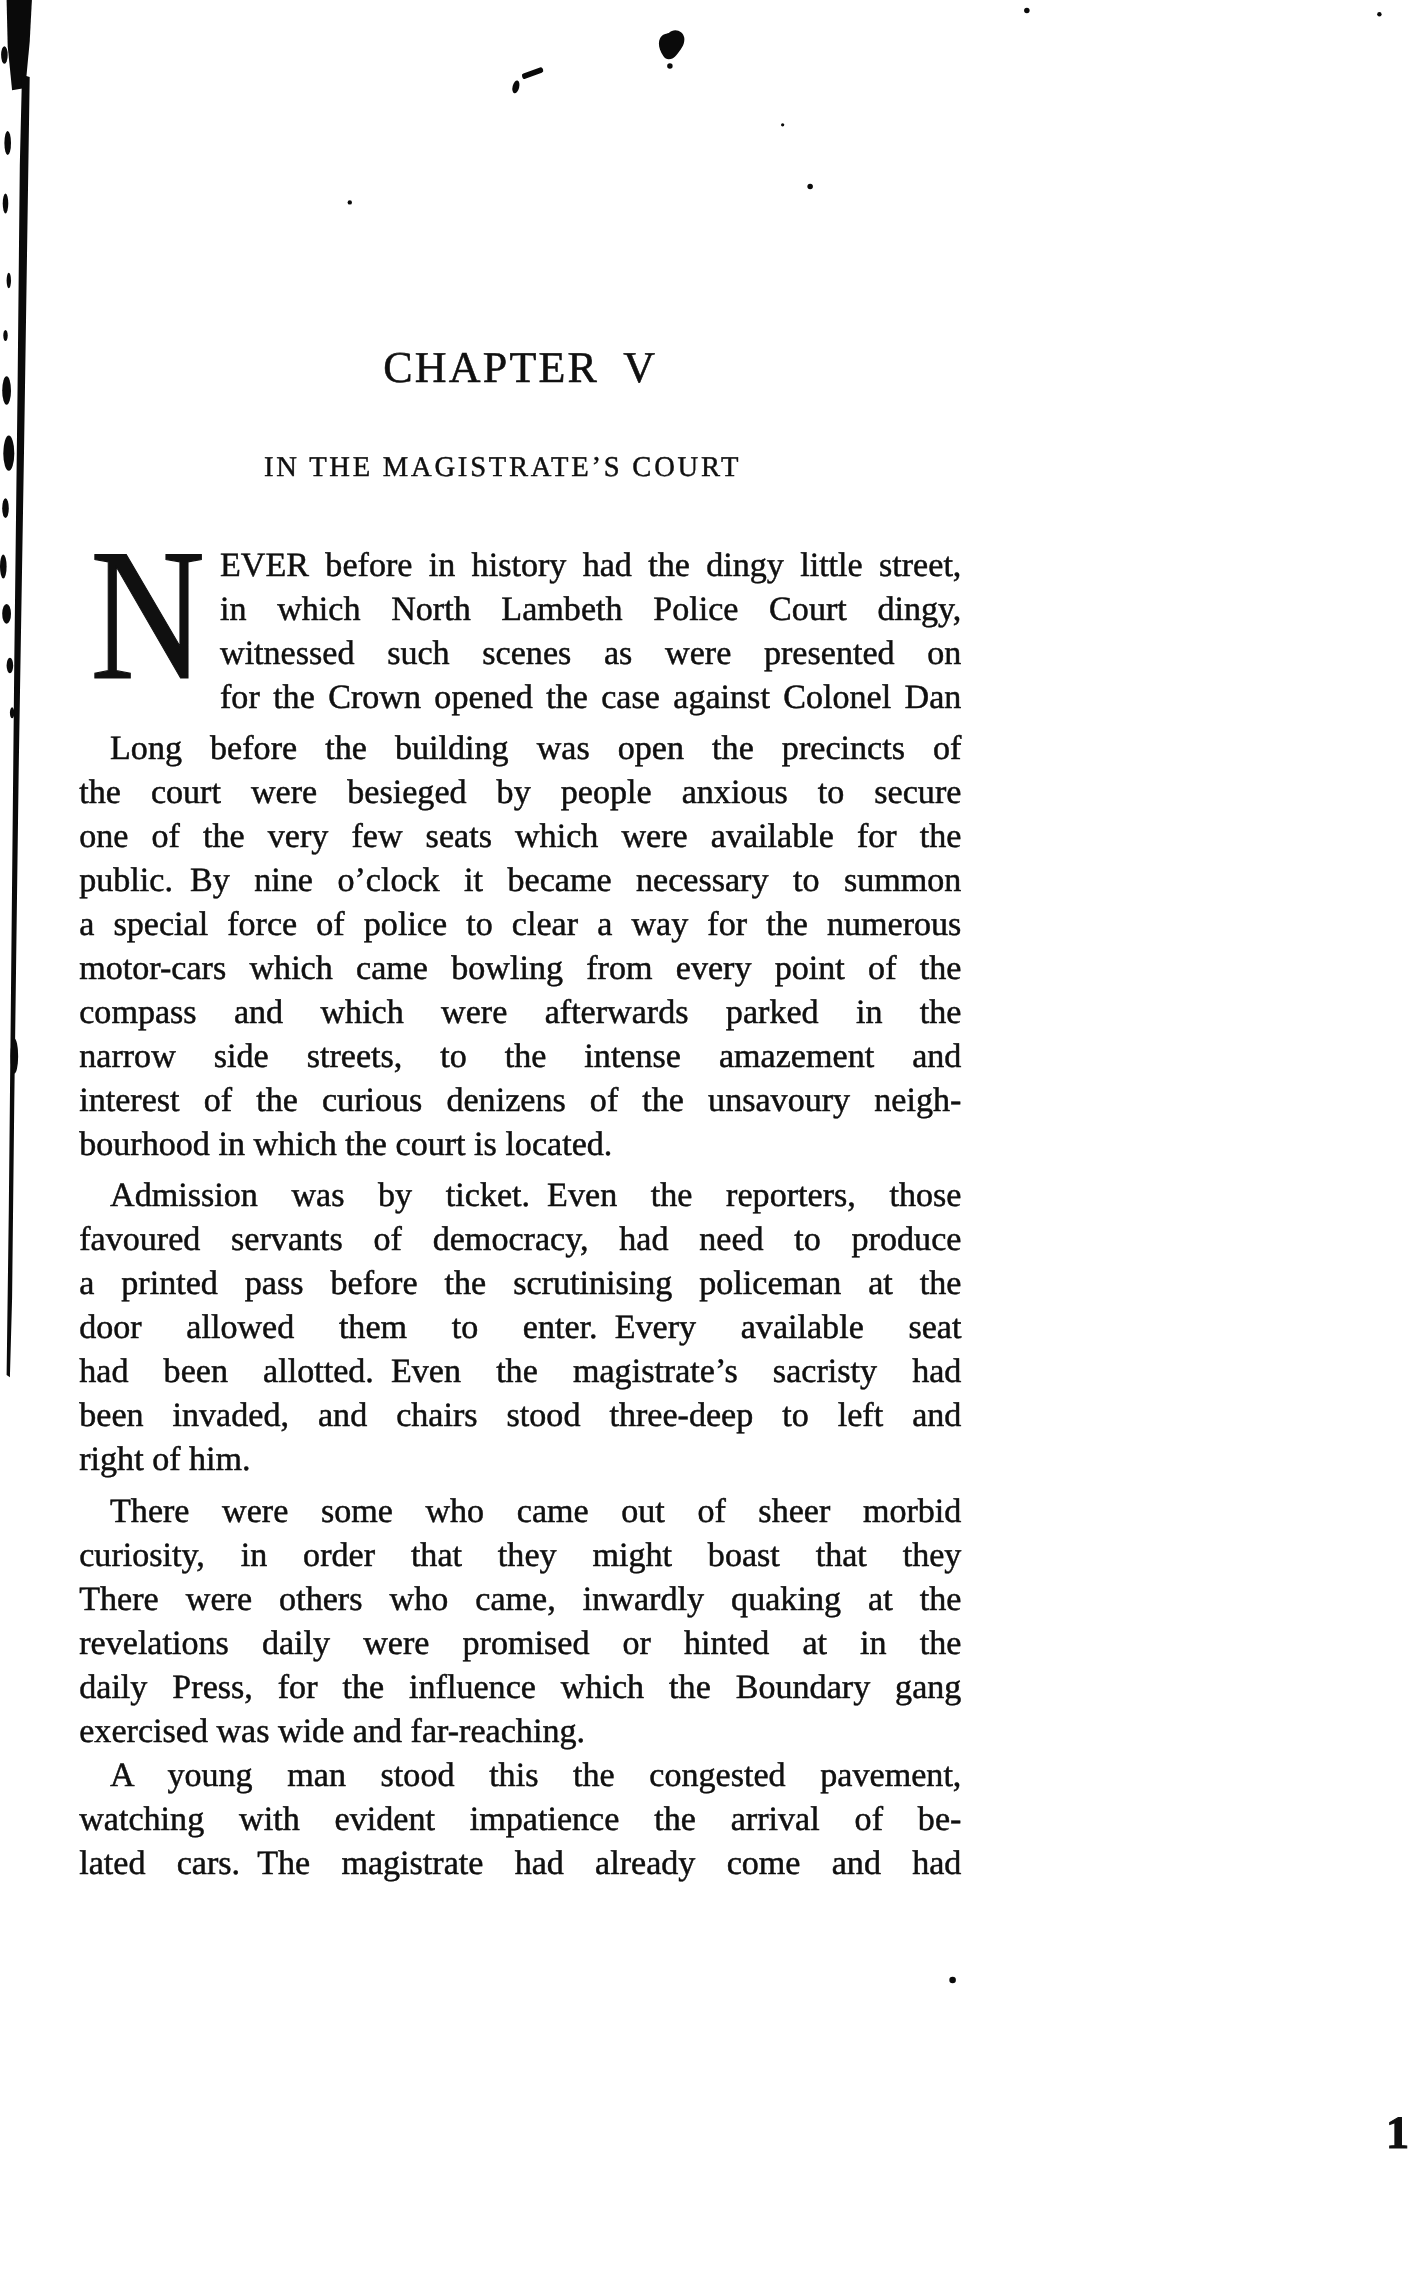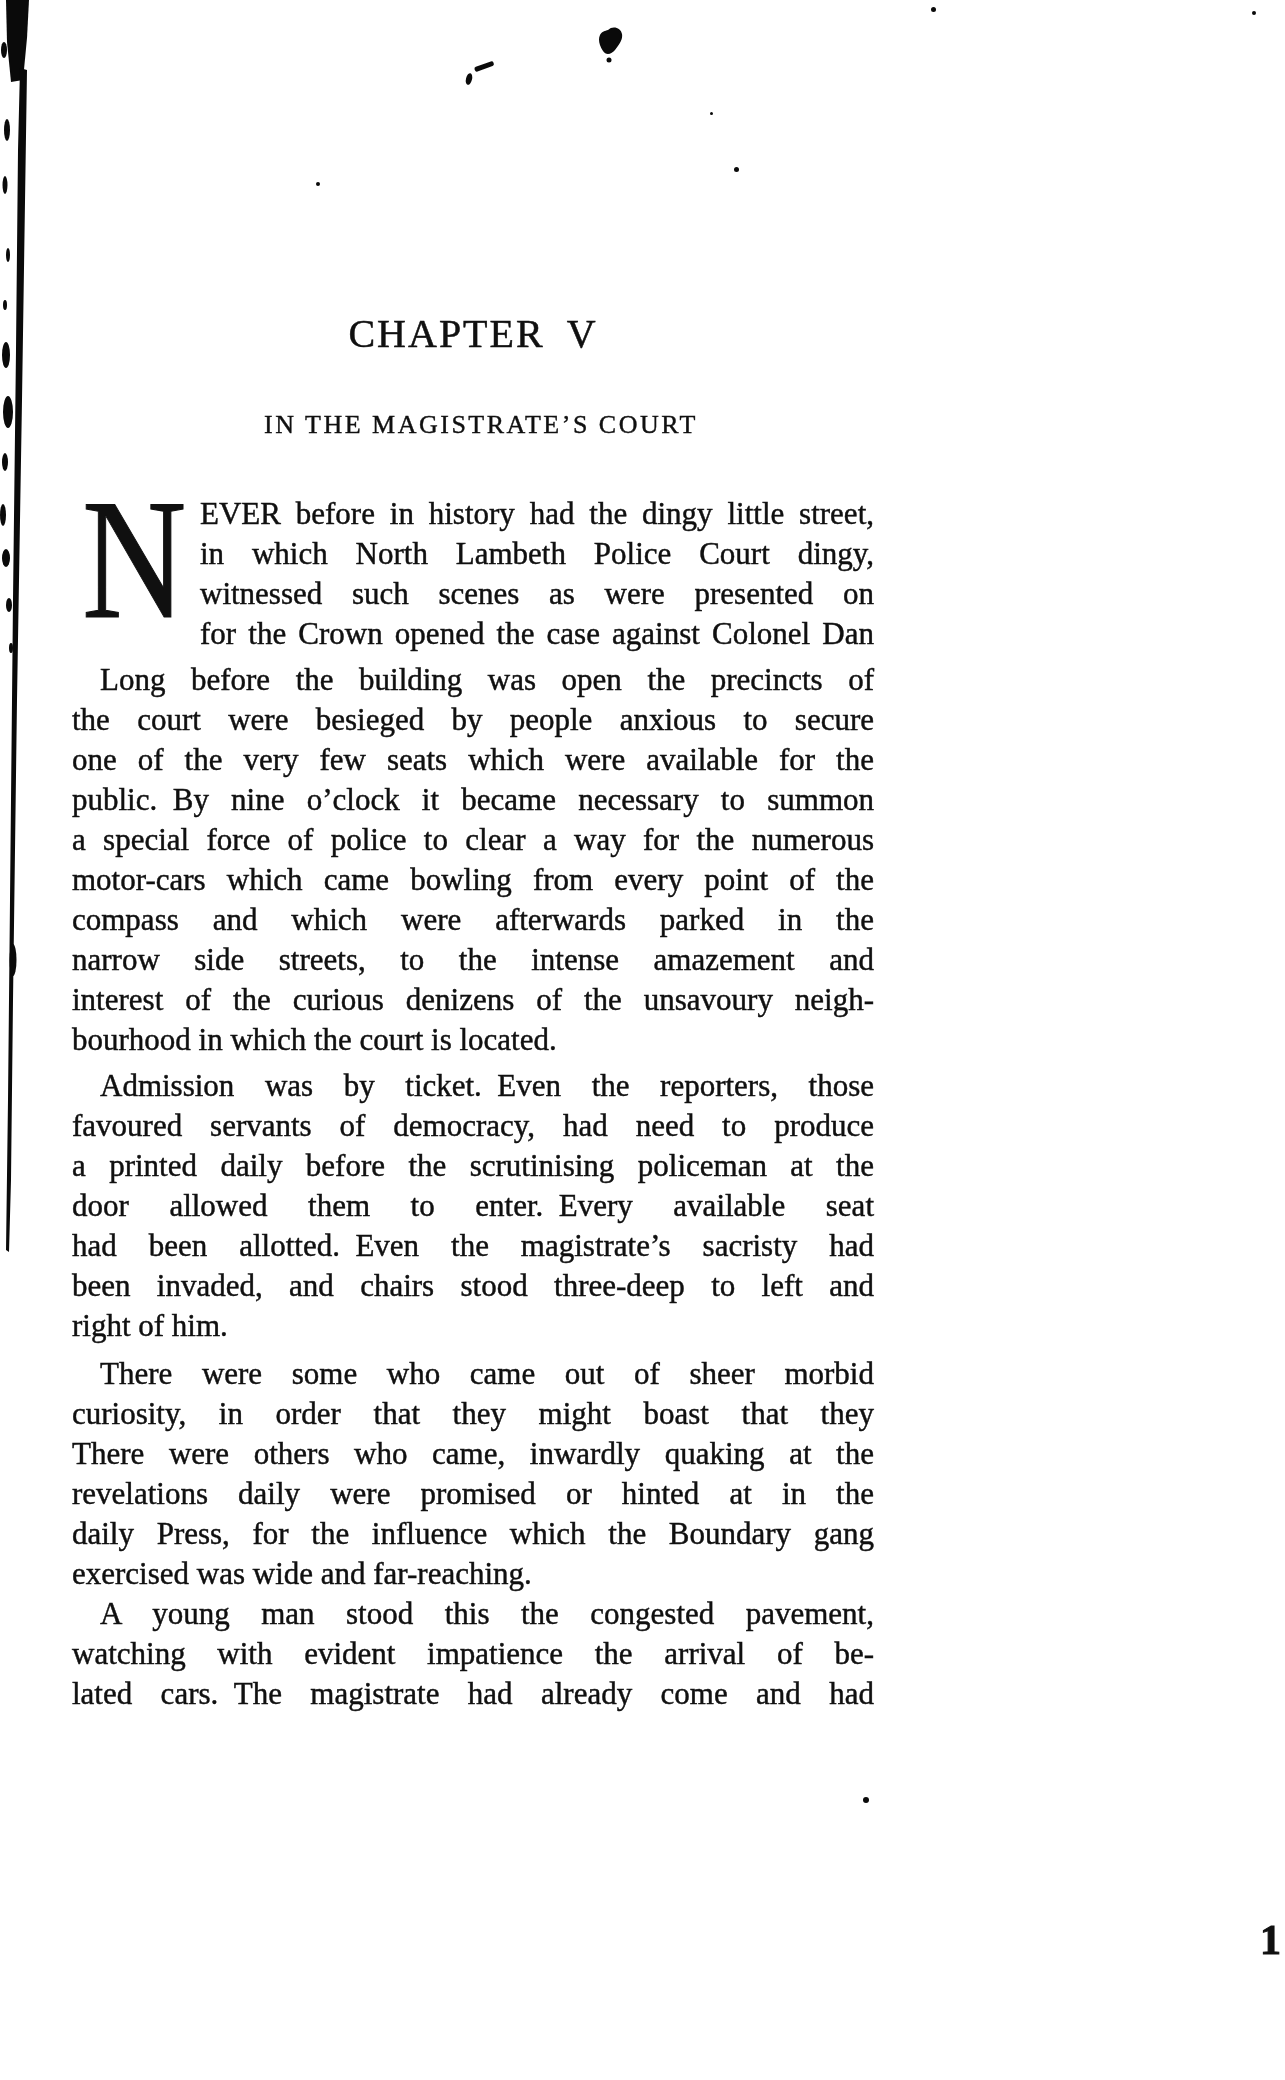--- a/index.html
+++ b/index.html
@@ -9,21 +9,21 @@
   }
   .page{position:absolute;inset:0;background:#fff;text-decoration:underline;}
 
   
   .chapter-title{
     position:absolute;left:72px;top:312px;width:802px;
     text-align:center;font-size:40px;line-height:44px;letter-spacing:2px;
     -webkit-text-stroke:0.5px #101010;
   }
   .chapter-subtitle{
-    position:absolute;left:80px;top:410px;width:802px;
+    position:absolute;left:56px;top:410px;width:802px;
     text-align:center;font-size:26px;line-height:30px;letter-spacing:2.5px;
     -webkit-text-stroke:0.4px #101010;
   }
 
   
   .body-text{
     position:absolute;left:72px;top:494px;width:802px;
     font-size:31px;line-height:40px;
     -webkit-text-stroke:0.45px #101010;
   }
@@ -127,21 +127,21 @@
       <div class="line">motor-cars which came bowling from every point of the</div>
       <div class="line">compass and which were afterwards parked in the</div>
       <div class="line">narrow side streets, to the intense amazement and</div>
       <div class="line">interest of the curious denizens of the unsavoury neigh-</div>
       <div class="line last">bourhood in which the court is located.</div>
     </div>
 
     <div class="para" id="para-3">
       <div class="line first-indent">Admission was by ticket. Even the reporters, those</div>
       <div class="line">favoured servants of democracy, had need to produce</div>
-      <div class="line">a printed daily before the scrutinising policeman at the</div>
+      <div class="line">a printed pass before the scrutinising policeman at the</div>
       <div class="line">door allowed them to enter. Every available seat</div>
       <div class="line">had been allotted. Even the magistrate’s sacristy had</div>
       <div class="line">been invaded, and chairs stood three-deep to left and</div>
       <div class="line last">right of him.</div>
     </div>
 
     <div class="para" id="para-4">
       <div class="line first-indent">There were some who came out of sheer morbid</div>
       <div class="line">curiosity, in order that they might boast that they</div>
       <div class="line">There were others who came, inwardly quaking at the</div>

